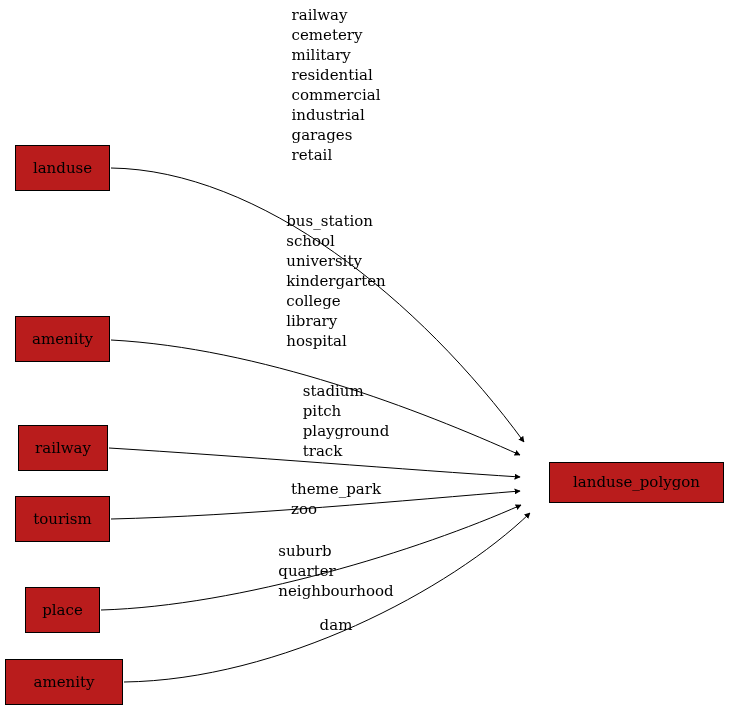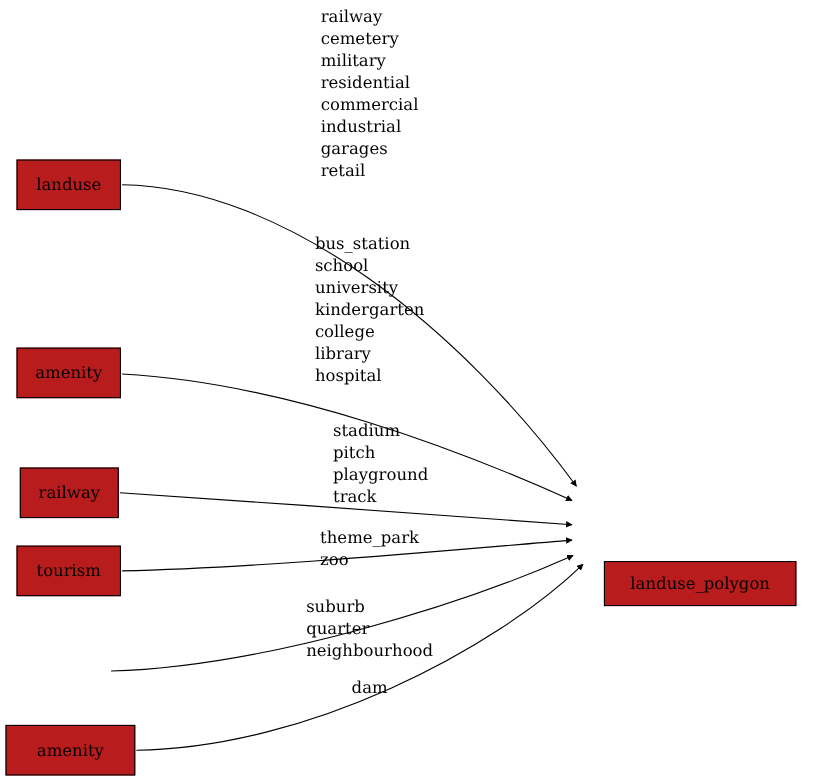--- a/index.html
+++ b/index.html
@@ -82,26 +82,29 @@
   </div>
 
   <div class="node" style="left:18px; top:425px; width:90px; height:46px;">
     <span>railway</span>
   </div>
 
   <div class="node" style="left:15px; top:496px; width:95px; height:46px;">
     <span>tourism</span>
   </div>
 
+  <div class="node" style="left:25px; top:587px; width:75px; height:46px;">
+    <span>place</span>
+  </div>
 
   <div class="node" style="left:5px; top:659px; width:118px; height:46px;">
     <span>amenity</span>
   </div>
 
-  <div class="node" style="left:549px; top:462px; width:175px; height:41px;margin-top:48px;">
+  <div class="node" style="left:549px; top:462px; width:175px; height:41px;">
     <span>landuse_polygon</span>
   </div>
 
   <div class="edge-label" style="left:336px; top:5px;">railway
 cemetery
 military
 residential
 commercial
 industrial
 garages

